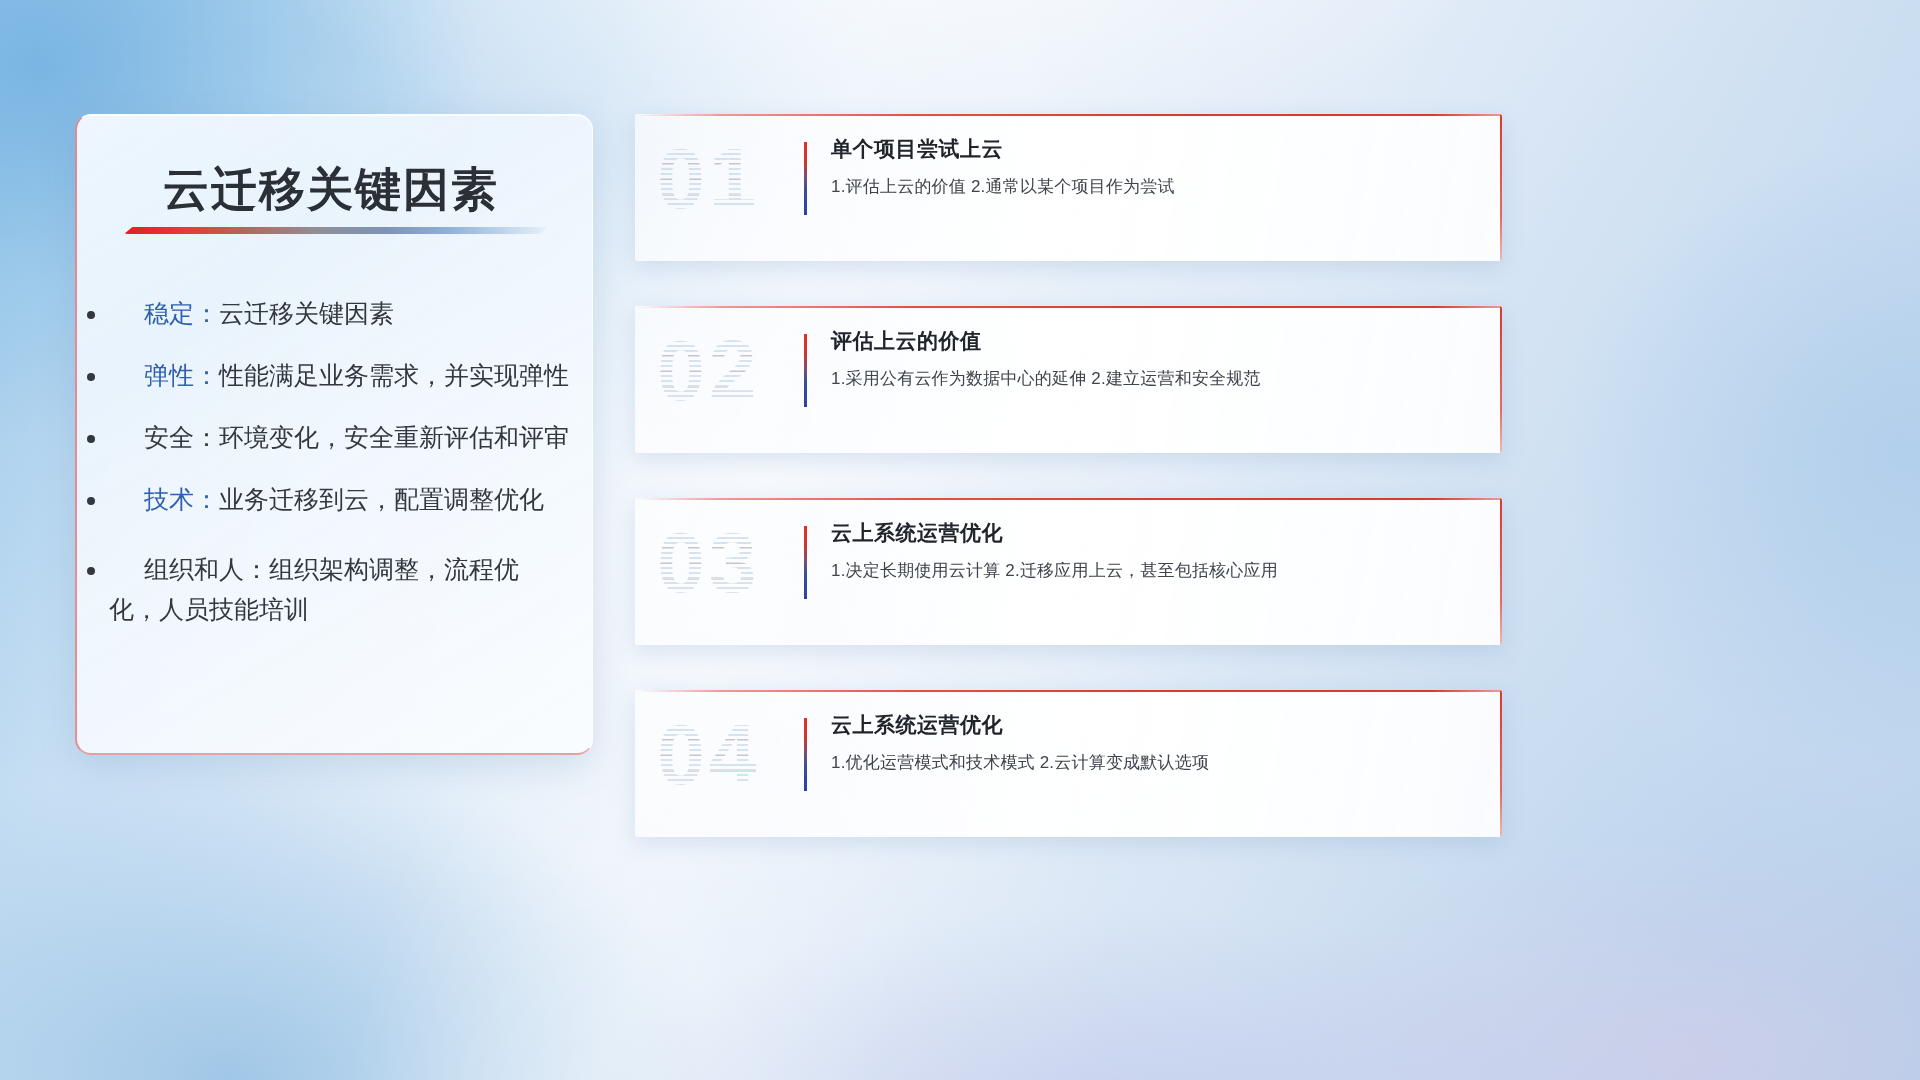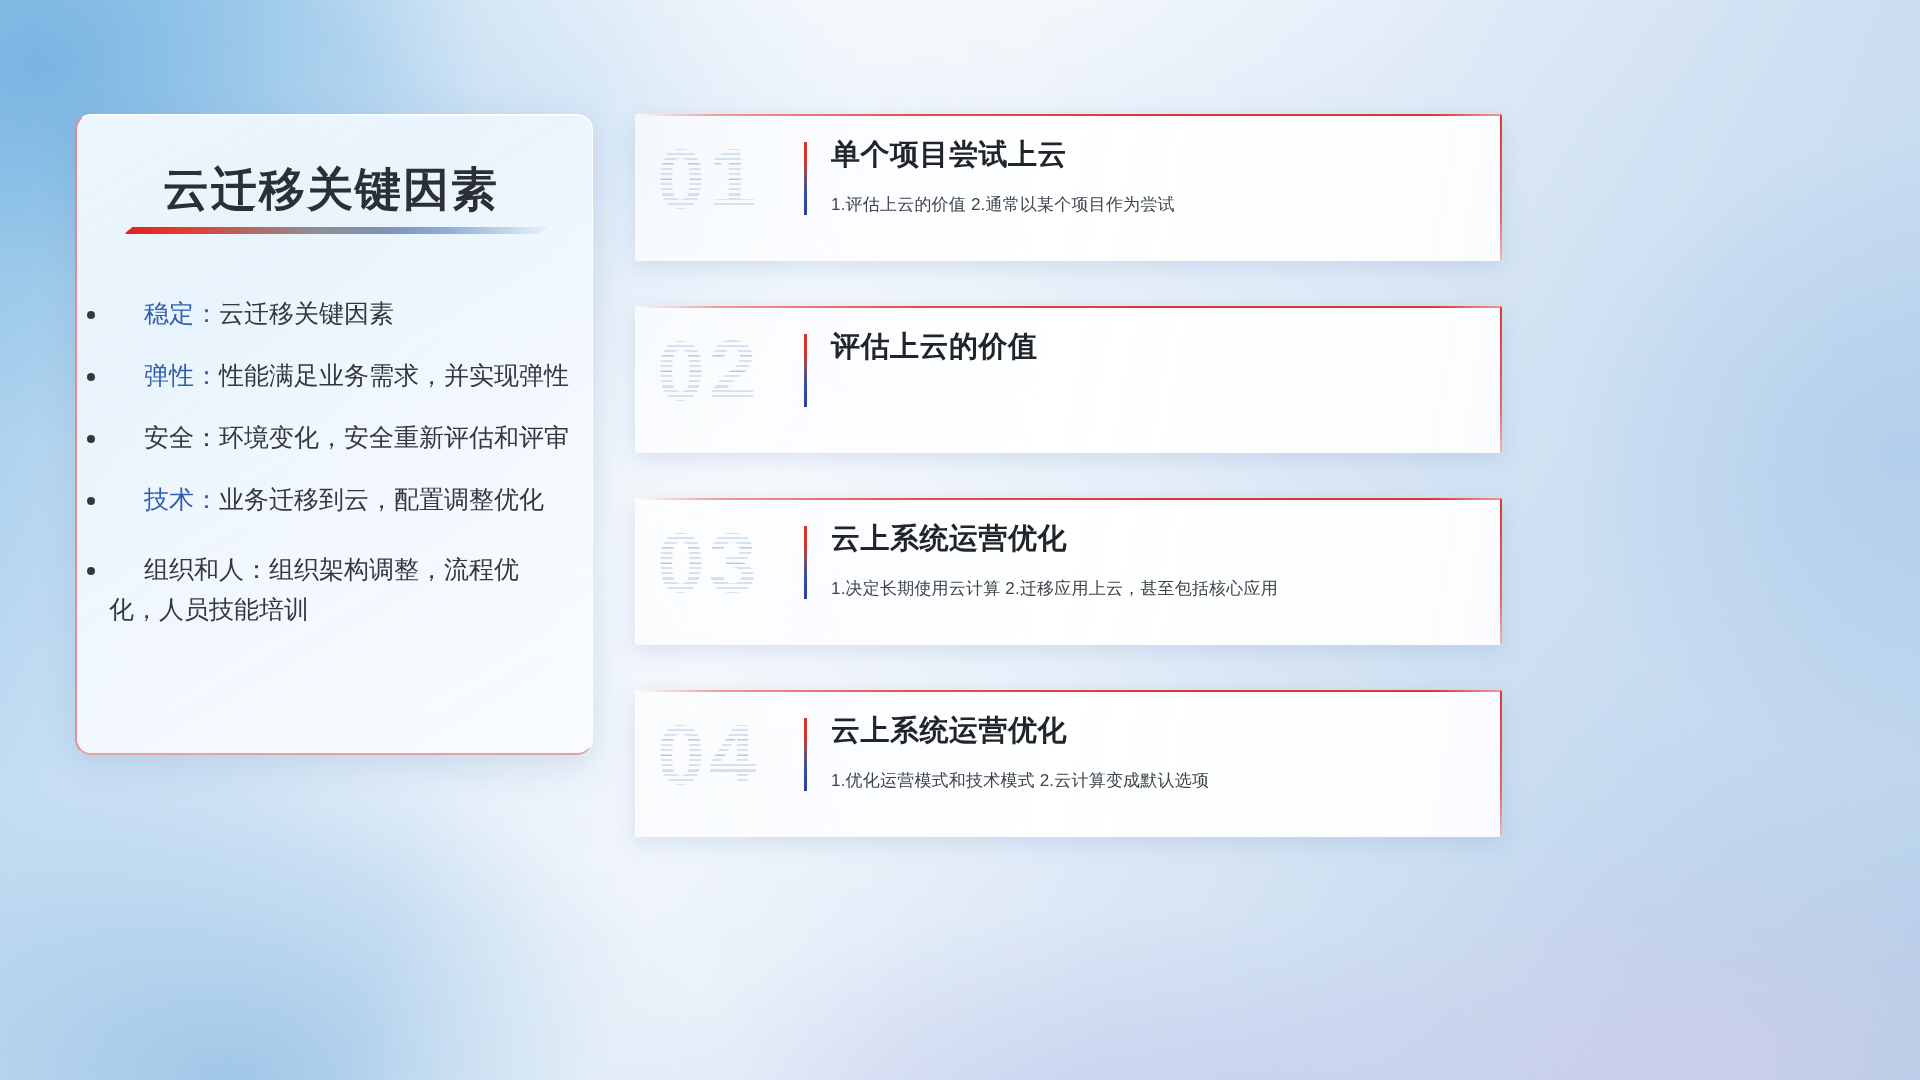--- a/index.html
+++ b/index.html
@@ -160,25 +160,25 @@
   }
   .card-divider {
     position:absolute; left:169px; top:28px;
     width:3px; height:73px;
     background:linear-gradient(180deg,
       #e03127 0%, #d4342c 26%, #7b4d6e 48%,
       #3f4e94 66%, #2f46a4 84%, #2b41a0 100%);
   }
   .card-body { position:absolute; left:196px; top:23px; right:26px; }
   .card-title {
-    font-size:29px; font-weight:bold; color:#20242b;
+    font-size:21px; font-weight:bold; color:#20242b;
     line-height:1.18; letter-spacing:.5px; white-space:nowrap;
   }
   .card-desc {
-    margin-top:22px;
+    margin-top:13px;
     font-size:17px; color:#3e444c; letter-spacing:.2px; white-space:nowrap;
   }
 </style>
 </head>
 <body>
 
 <div class="bg bg-base"></div>
 <div class="bg bg-glow-r"></div>
 <div class="bg bg-glow-tl"></div>
 <div class="bg bg-glow-bl"></div>
@@ -209,20 +209,21 @@
         <div class="card-title">单个项目尝试上云</div>
         <div class="card-desc">1.评估上云的价值   2.通常以某个项目作为尝试</div>
       </div>
     </article>
     <article class="card">
       <div class="card-num">02</div>
       <div class="card-num-tint">02</div>
       <div class="card-divider"></div>
       <div class="card-body">
         <div class="card-title">评估上云的价值</div>
+        <div class="card-desc">1.采用公有云作为数据中心的延伸   2.建立运营和安全规范</div>
       </div>
     </article>
     <article class="card">
       <div class="card-num">03</div>
       <div class="card-num-tint">03</div>
       <div class="card-divider"></div>
       <div class="card-body">
         <div class="card-title">云上系统运营优化</div>
         <div class="card-desc">1.决定长期使用云计算   2.迁移应用上云，甚至包括核心应用</div>
       </div>

